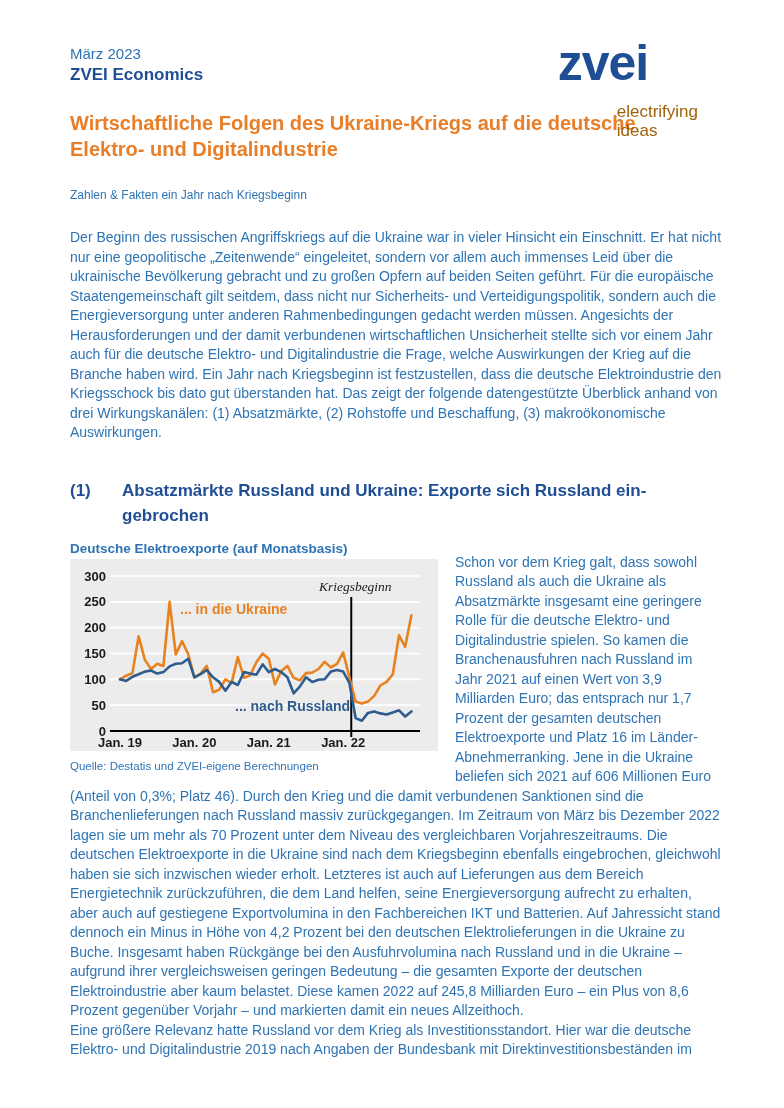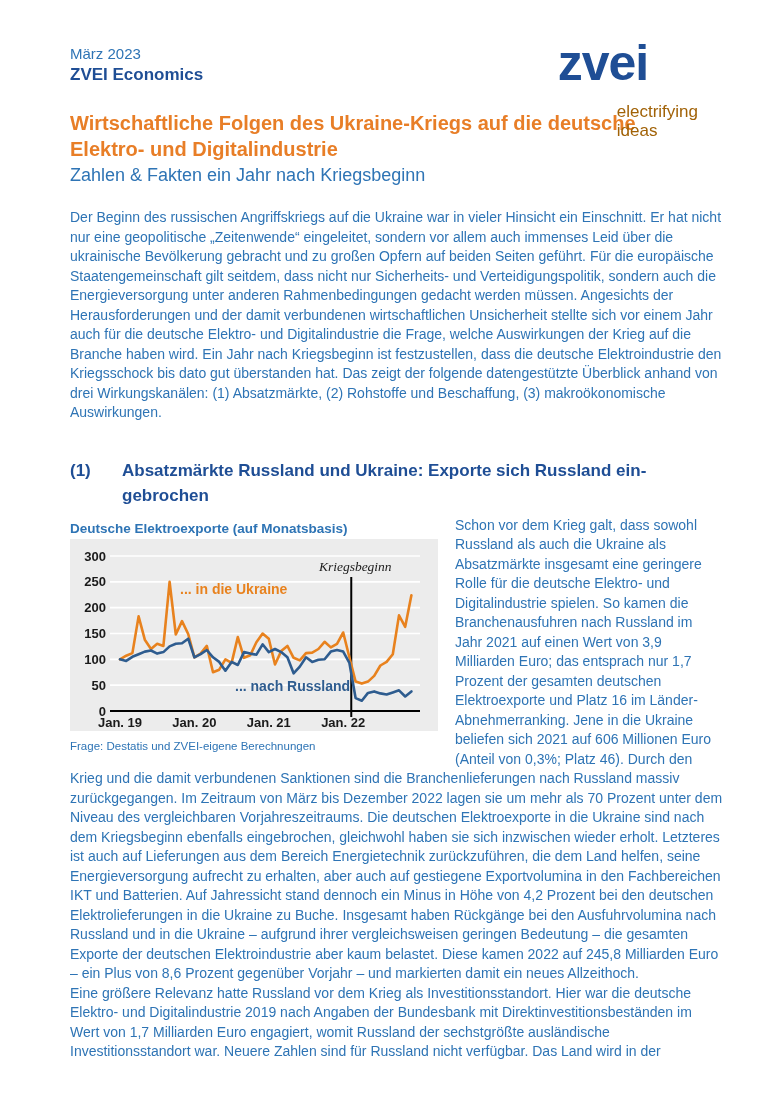--- a/index.html
+++ b/index.html
@@ -45,22 +45,22 @@
   
   .main-title {
     margin-top: 24px;
     font-size: 20px;
     line-height: 26px;
     font-weight: bold;
     color: #e87e27;
     white-space: pre-line;
   }
   .subtitle {
-    margin-top: 3px;
-    font-size: 18px;
+    margin-top: 23px;
+    font-size: 12px;
     line-height: 20px;
     color: #2e74b5;
   }
   
   .bodytext {
     font-size: 14px;
     line-height: 19.5px;
     color: #2e74b5;
     text-align: left;
   }
@@ -80,21 +80,21 @@
   .chart-figure {
     float: left;
     width: 385px;
     margin-top: 12px;
     margin-bottom: 0;
   }
   .chart-title { font-size: 13.5px; font-weight: bold; color: #2e74b5; line-height: 17px; }
   .chart-subtitle { font-size: 12.5px; color: #2e74b5; line-height: 16px; }
   .chart-box { width: 368px; height: 192px; margin-top: 2px; background: #ececec; }
   .chart-source { font-size: 11.5px; color: #2e74b5; line-height: 15px; margin-top: 4px; }
-  .flow-para { margin-top: 8px; }
+  .flow-para { margin-top: 25px; }
   .para2 { clear: none; }
 </style>
 </head>
 <body>
 
 <div class="page">
 
   <div class="logo">
     <span class="logo-wordmark">zvei</span>
     <span class="logo-tagline">electrifying
@@ -139,19 +139,19 @@
         <text x="124.4" y="188" text-anchor="middle" font-size="13" font-weight="bold" fill="#1a1a1a" font-family="&quot;Liberation Sans&quot;, sans-serif">Jan. 20</text>
         <text x="198.8" y="188" text-anchor="middle" font-size="13" font-weight="bold" fill="#1a1a1a" font-family="&quot;Liberation Sans&quot;, sans-serif">Jan. 21</text>
         <text x="273.20000000000005" y="188" text-anchor="middle" font-size="13" font-weight="bold" fill="#1a1a1a" font-family="&quot;Liberation Sans&quot;, sans-serif">Jan. 22</text>
         <line x1="281.26" y1="38" x2="281.26" y2="178" stroke="#000000" stroke-width="2"></line>
         <text x="285.26" y="32" text-anchor="middle" font-size="13.5" font-style="italic" fill="#1a1a1a" font-family="&quot;Liberation Serif&quot;, serif">Kriegsbeginn</text>
         <polyline points="50.0,120.3 56.2,116.7 62.4,114.1 68.6,77.4 74.8,100.7 81.0,110.0 87.2,104.8 93.4,106.9 99.6,42.8 105.8,95.5 112.0,82.1 118.2,95.0 124.4,118.3 130.6,114.6 136.8,106.9 143.0,133.3 149.2,130.7 155.4,120.3 161.6,123.9 167.8,98.1 174.0,118.8 180.2,116.2 186.4,103.3 192.6,94.5 198.8,99.7 205.0,125.5 211.2,112.1 217.4,106.9 223.6,118.8 229.8,121.4 236.0,114.1 242.2,113.6 248.4,110.0 254.6,102.8 260.8,108.4 267.0,104.8 273.2,93.5 279.4,118.3 285.6,142.6 291.8,144.6 298.0,142.6 304.2,136.9 310.4,126.5 316.6,122.9 322.8,115.2 329.0,76.4 335.2,87.8 341.4,56.3" fill="none" stroke="#e8821e" stroke-width="2.6" stroke-linejoin="round" stroke-linecap="round"></polyline>
         <polyline points="50.0,120.3 56.2,121.9 62.4,117.8 68.6,115.2 74.8,112.6 81.0,111.5 87.2,114.6 93.4,113.1 99.6,107.4 105.8,104.8 112.0,104.3 118.2,99.7 124.4,118.3 130.6,115.2 136.8,111.0 143.0,118.3 149.2,122.9 155.4,131.7 161.6,122.9 167.8,126.0 174.0,113.1 180.2,114.6 186.4,115.7 192.6,105.3 198.8,113.1 205.0,110.0 211.2,113.1 217.4,118.3 223.6,134.3 229.8,127.6 236.0,118.3 242.2,122.9 248.4,120.8 254.6,120.3 260.8,112.6 267.0,111.0 273.2,112.6 279.4,123.9 285.6,159.1 291.8,161.7 298.0,153.9 304.2,152.4 310.4,154.4 316.6,155.5 322.8,153.4 329.0,151.3 335.2,157.5 341.4,152.4" fill="none" stroke="#2e5c8f" stroke-width="2.6" stroke-linejoin="round" stroke-linecap="round"></polyline>
         <text x="110" y="55" font-size="14" font-weight="bold" fill="#e8821e" font-family="&quot;Liberation Sans&quot;, sans-serif">... in die Ukraine</text>
         <text x="165" y="152" font-size="14" font-weight="bold" fill="#2e5c8f" font-family="&quot;Liberation Sans&quot;, sans-serif">... nach Russland</text>
       </svg>
-    <div class="chart-source">Frage: Destatis und ZVEI-eigene Berechnungen</div>
+    <div class="chart-source">Quelle: Destatis und ZVEI-eigene Berechnungen</div>
   </div>
 
   <p class="bodytext flow-para">Schon vor dem Krieg galt, dass sowohl Russland als auch die Ukraine als Absatzmärkte insgesamt eine geringere Rolle für die deutsche Elektro- und Digitalindustrie spielen. So kamen die Branchenausfuhren nach Russland im Jahr 2021 auf einen Wert von 3,9 Milliarden Euro; das entsprach nur 1,7 Prozent der gesamten deutschen Elektroexporte und Platz 16 im Länder-Abnehmerranking. Jene in die Ukraine beliefen sich 2021 auf 606 Millionen Euro (Anteil von 0,3%; Platz 46). Durch den Krieg und die damit verbundenen Sanktionen sind die Branchenlieferungen nach Russland massiv zurückgegangen. Im Zeitraum von März bis Dezember 2022 lagen sie um mehr als 70 Prozent unter dem Niveau des vergleichbaren Vorjahreszeitraums. Die deutschen Elektroexporte in die Ukraine sind nach dem Kriegsbeginn ebenfalls eingebrochen, gleichwohl haben sie sich inzwischen wieder erholt. Letzteres ist auch auf Lieferungen aus dem Bereich Energietechnik zurückzuführen, die dem Land helfen, seine Energieversorgung aufrecht zu erhalten, aber auch auf gestiegene Exportvolumina in den Fachbereichen IKT und Batterien. Auf Jahressicht stand dennoch ein Minus in Höhe von 4,2 Prozent bei den deutschen Elektrolieferungen in die Ukraine zu Buche. Insgesamt haben Rückgänge bei den Ausfuhrvolumina nach Russland und in die Ukraine – aufgrund ihrer vergleichsweisen geringen Bedeutung – die gesamten Exporte der deutschen Elektroindustrie aber kaum belastet. Diese kamen 2022 auf 245,8 Milliarden Euro – ein Plus von 8,6 Prozent gegenüber Vorjahr – und markierten damit ein neues Allzeithoch.</p>
   <p class="bodytext para2">Eine größere Relevanz hatte Russland vor dem Krieg als Investitionsstandort. Hier war die deutsche Elektro- und Digitalindustrie 2019 nach Angaben der Bundesbank mit Direktinvestitionsbeständen im Wert von 1,7 Milliarden Euro engagiert, womit Russland der sechstgrößte ausländische Investitionsstandort war. Neuere Zahlen sind für Russland nicht verfügbar. Das Land wird in der einschlägigen Statistik nicht mehr geführt. Inzwischen haben viele Unternehmen ihr Russland-Engagement komplett beendet.</p>
 
 </div>
 
 </body></html>

